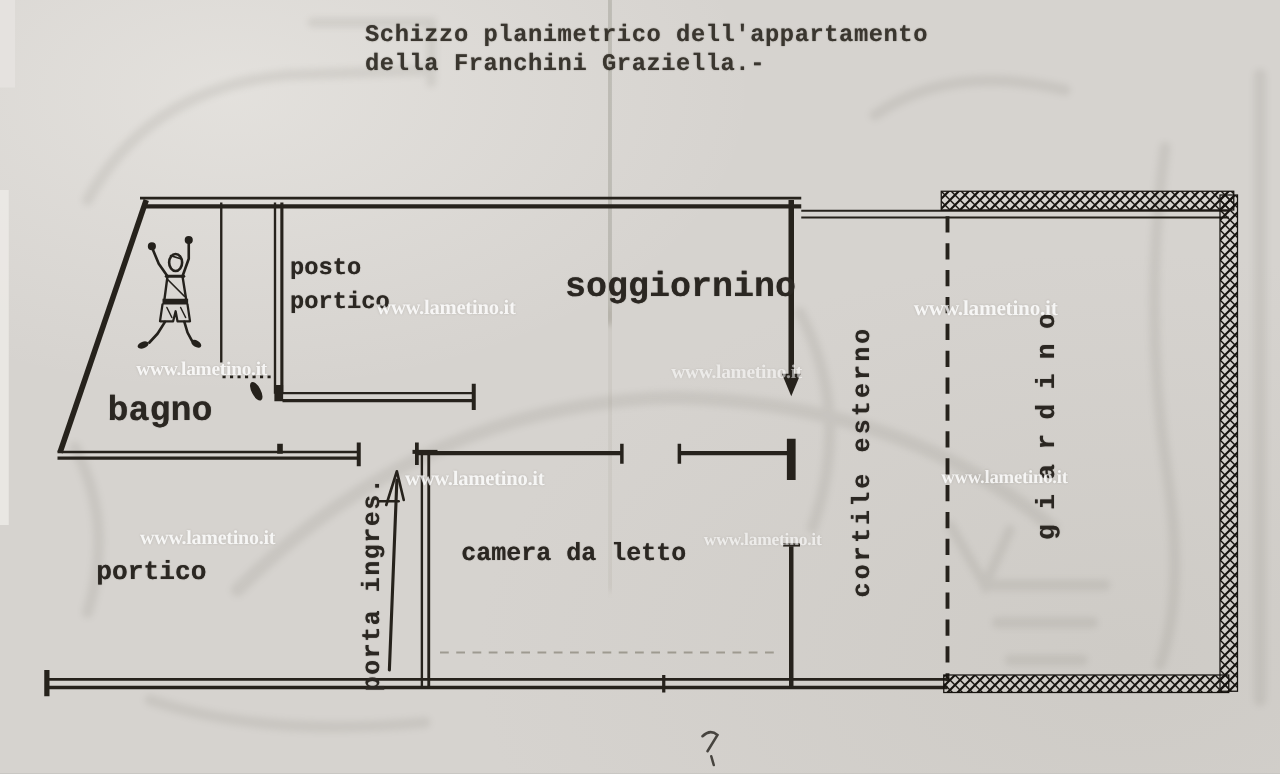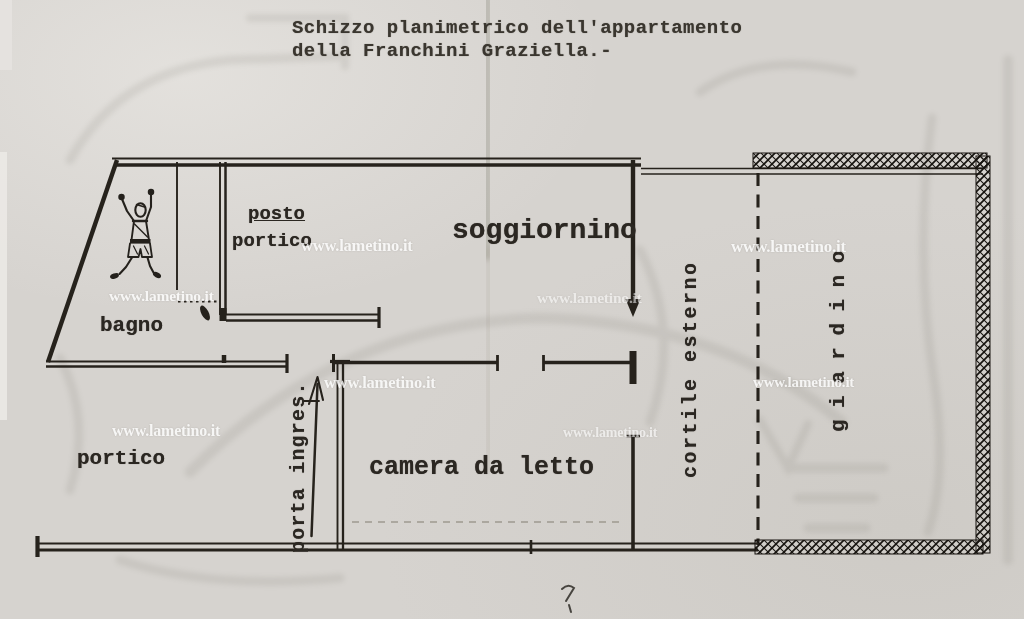--- a/index.html
+++ b/index.html
@@ -160,26 +160,26 @@
       <ellipse cx="114.5" cy="276" rx="4.6" ry="2.6" transform="rotate(-20 114.5 276)" fill="#24211c" stroke="none"></ellipse>
       <ellipse cx="157" cy="275" rx="4.4" ry="2.6" transform="rotate(30 157 275)" fill="#24211c" stroke="none"></ellipse>
     </g>
 
     <path d="M562,589 q6,-6 12,-1 l-8,13 m3,4 l2,7" stroke="#2e2b26" stroke-width="2" fill="none" opacity="0.85" stroke-linecap="round"></path>
   </svg>
 
   <div class="title-line" style="left:292px;top:17px;">Schizzo planimetrico dell'appartamento</div>
   <div class="title-line" style="left:292px;top:40px;">della Franchini Graziella.-</div>
 
-  <div class="label" style="left:86px;top:314px;font-size:21px;margin-left:14px;">bagno</div>
-  <div class="label" style="left:248px;top:203px;font-size:19px;text-decoration:underline;">posto</div>
+  <div class="label" style="left:86px;top:314px;font-size:28px;">bagno</div>
+  <div class="label" style="left:232px;top:203px;font-size:19px;">posto</div>
   <div class="label" style="left:232px;top:230px;font-size:19px;">portico</div>
   <div class="label" style="left:452px;top:215px;font-size:28px;">soggiornino</div>
   <div class="label" style="left:77px;top:447px;font-size:21px;text-align:right;">portico</div>
-  <div class="label" style="left:369px;top:453px;font-size:25px;">camera da letto</div>
+  <div class="label" style="left:369px;top:432px;font-size:20px;">camera da letto</div>
 
   <div class="label vlabel" style="left:287px;top:553px;font-size:20px;letter-spacing:1.2px;">porta ingres.</div>
   <div class="label vlabel" style="left:679px;top:478px;font-size:20px;letter-spacing:2.5px;">cortile esterno</div>
   <div class="label vlabel" style="left:827px;top:432px;font-size:21px;letter-spacing:11.5px;">giardino</div>
 
   <span class="wm" style="left:301px;top:236px;font-size:16.5px;">www.lametino.it</span>
   <span class="wm" style="left:109px;top:287px;font-size:15.5px;">www.lametino.it</span>
   <span class="wm" style="left:537px;top:289px;font-size:15.5px;opacity:.55;">www.lametino.it</span>
   <span class="wm" style="left:731px;top:237px;font-size:17px;">www.lametino.it</span>
   <span class="wm" style="left:324px;top:373px;font-size:16.5px;">www.lametino.it</span>

